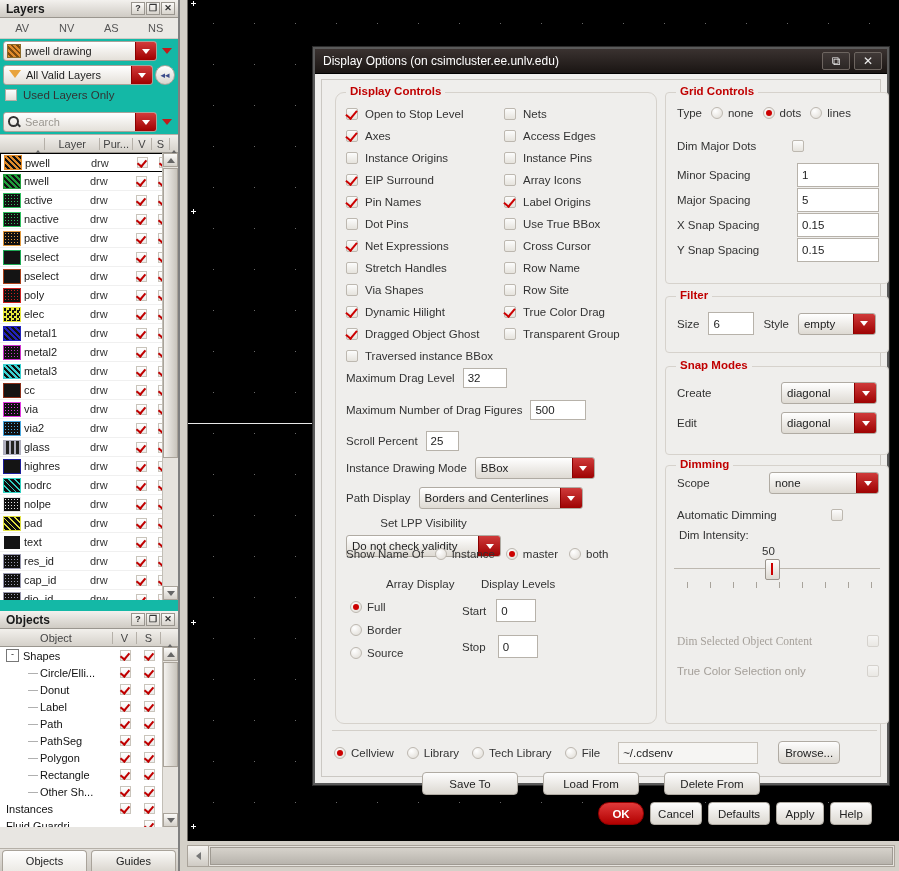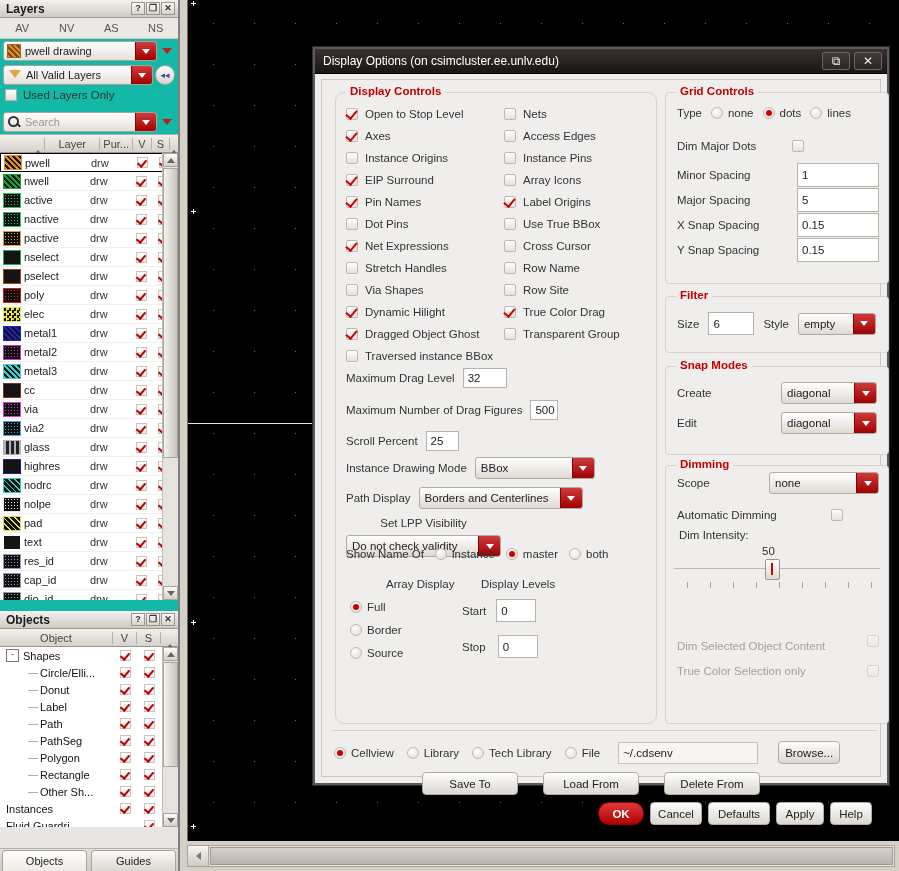--- a/index.html
+++ b/index.html
@@ -792,21 +792,21 @@
               <span>Transparent Group</span>
             </div>
           </div>
 
         <div style="position:absolute;left:10px;top:275px;display:flex;align-items:center;gap:8px;">
           <span class="lbl">Maximum Drag Level</span>
           <span class="txtin" style="width:44px">32</span>
         </div>
         <div style="position:absolute;left:10px;top:307px;display:flex;align-items:center;gap:8px;">
           <span class="lbl">Maximum Number of Drag Figures</span>
-          <span class="txtin" style="width:28px">500</span>
+          <span class="txtin" style="width:56px">500</span>
         </div>
         <div style="position:absolute;left:10px;top:338px;display:flex;align-items:center;gap:8px;">
           <span class="lbl">Scroll Percent</span>
           <span class="txtin" style="width:33px">25</span>
         </div>
 
         <div style="position:absolute;left:10px;top:364px;display:flex;align-items:center;gap:8px;">
           <span class="lbl">Instance Drawing Mode</span>
           <span class="dd" style="width:120px">
             <span class="t">BBox</span>
@@ -983,21 +983,21 @@
             <span style="position: absolute; left: 13px; top: 0px; width: 1px; height: 6px; background: rgb(168, 163, 155);"></span>
             <span style="position: absolute; left: 36px; top: 0px; width: 1px; height: 6px; background: rgb(168, 163, 155);"></span>
             <span style="position: absolute; left: 59px; top: 0px; width: 1px; height: 6px; background: rgb(168, 163, 155);"></span>
             <span style="position: absolute; left: 82px; top: 0px; width: 1px; height: 6px; background: rgb(168, 163, 155);"></span>
             <span style="position: absolute; left: 105px; top: 0px; width: 1px; height: 6px; background: rgb(168, 163, 155);"></span>
             <span style="position: absolute; left: 128px; top: 0px; width: 1px; height: 6px; background: rgb(168, 163, 155);"></span>
             <span style="position: absolute; left: 151px; top: 0px; width: 1px; height: 6px; background: rgb(168, 163, 155);"></span>
             <span style="position: absolute; left: 174px; top: 0px; width: 1px; height: 6px; background: rgb(168, 163, 155);"></span>
             <span style="position: absolute; left: 197px; top: 0px; width: 1px; height: 6px; background: rgb(168, 163, 155);"></span>
           </div>
-        <div style="position:absolute;left:11px;top:164px;display:flex;align-items:flex-end;width:202px;">
+        <div style="position:absolute;left:11px;top:164px;display:flex;align-items:center;width:202px;font-family:Liberation Serif, serif;">
           <span class="lbl dim">Dim Selected Object Content</span>
           <span class="ck" style="margin-left:auto">
               <span class="b" style="opacity:.5"></span>
             </span>
         </div>
         <div style="position:absolute;left:11px;top:194px;display:flex;align-items:center;width:202px;">
           <span class="lbl dim">True Color Selection only</span>
           <span class="ck" style="margin-left:auto">
               <span class="b" style="opacity:.5"></span>
             </span>

